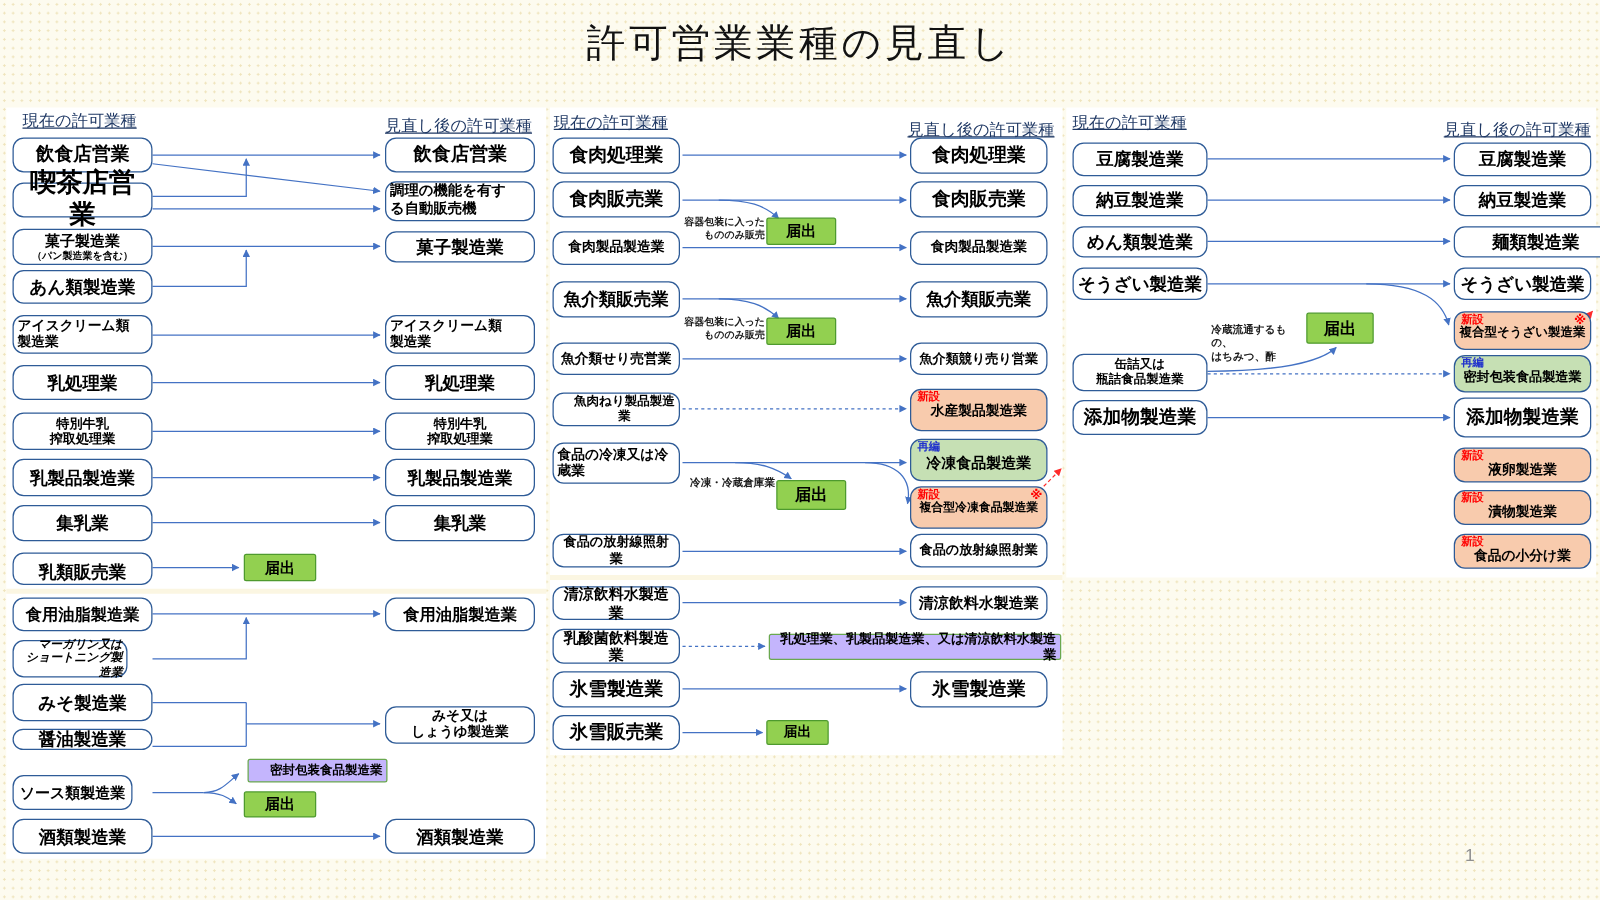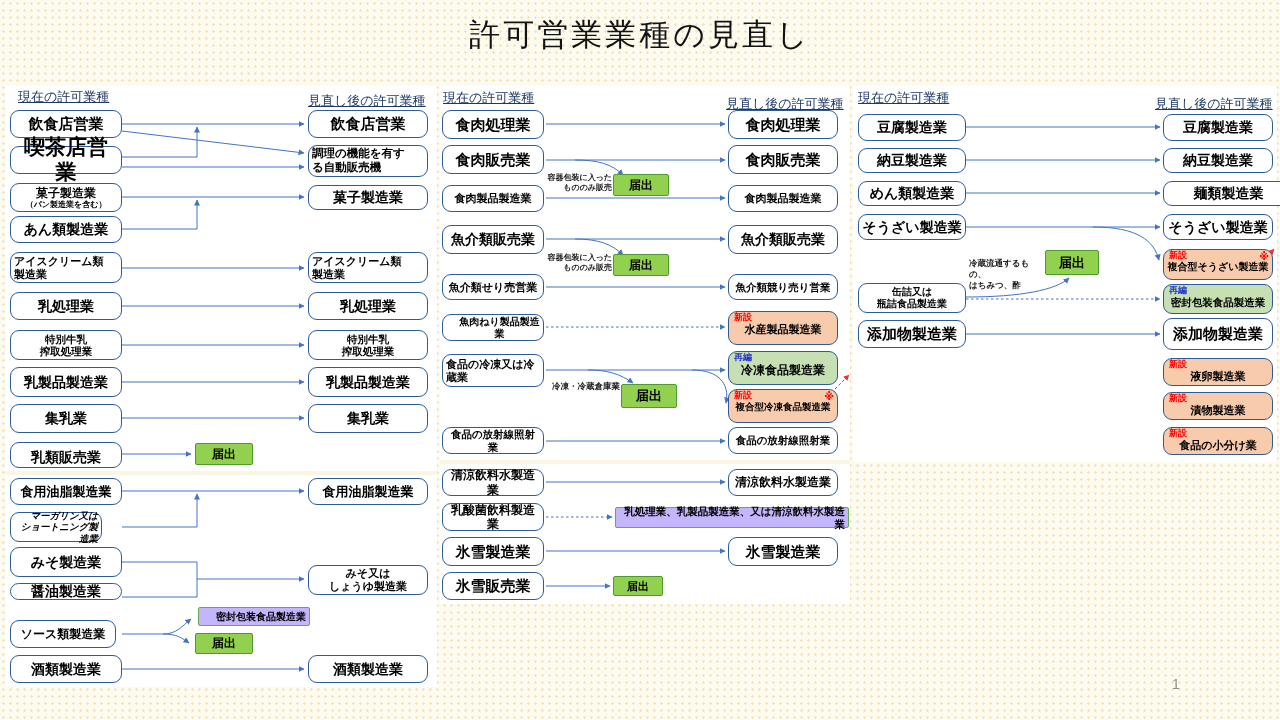--- a/index.html
+++ b/index.html
@@ -83,21 +83,21 @@
       <div class="box plain" style="left: 5px; top: 244px; width: 112px; height: 30px; font-size: 10.5px;"><span class="lbl">特別牛乳
 搾取処理業</span></div>
       <div class="box plain" style="left: 5px; top: 281px; width: 112px; height: 30px; font-size: 14px;"><span class="lbl">乳製品製造業</span></div>
       <div class="box plain" style="left: 5px; top: 318px; width: 112px; height: 29px; font-size: 14px;"><span class="lbl">集乳業</span></div>
       <div class="box plain" style="left: 5px; top: 356px; width: 112px; height: 26px; font-size: 14px; justify-content: flex-end;"><span class="lbl">乳類販売業</span></div>
       <div class="box plain" style="left: 5px; top: 392px; width: 112px; height: 27px; font-size: 13px;"><span class="lbl">食用油脂製造業</span></div>
       <div class="box plain" style="left: 5px; top: 426px; width: 92px; height: 30px; font-size: 9.5px; text-align: right; font-style: italic;"><span class="lbl">マーガリン又は
 ショートニング製造業</span></div>
       <div class="box plain" style="left: 5px; top: 461px; width: 112px; height: 30px; font-size: 14px;"><span class="lbl">みそ製造業</span></div>
       <div class="box plain" style="left: 5px; top: 497px; width: 112px; height: 17px; font-size: 14px;"><span class="lbl">醤油製造業</span></div>
-      <div class="box plain" style="left: 5px; top: 534px; width: 106px; height: 28px; font-size: 12px;"><span class="lbl">ソース類製造業</span></div>
+      <div class="box plain" style="left: 5px; top: 534px; width: 96px; height: 28px; font-size: 12px;"><span class="lbl">ソース類製造業</span></div>
       <div class="box plain" style="left: 5px; top: 569px; width: 112px; height: 28px; font-size: 14px;"><span class="lbl">酒類製造業</span></div>
       <div class="box plain" style="left: 303px; top: 24px; width: 120px; height: 28px; font-size: 15px;"><span class="lbl">飲食店営業</span></div>
       <div class="box plain" style="left: 303px; top: 59px; width: 120px; height: 32px; font-size: 11.5px; text-align: left;"><span class="lbl">調理の機能を有す
 る自動販売機</span></div>
       <div class="box plain" style="left: 303px; top: 99px; width: 120px; height: 25px; font-size: 14px;"><span class="lbl">菓子製造業</span></div>
       <div class="box plain" style="left: 303px; top: 166px; width: 120px; height: 31px; font-size: 11px; text-align: left;"><span class="lbl">アイスクリーム類
 製造業</span></div>
       <div class="box plain" style="left: 303px; top: 206px; width: 120px; height: 28px; font-size: 14px;"><span class="lbl">乳処理業</span></div>
       <div class="box plain" style="left: 303px; top: 244px; width: 120px; height: 30px; font-size: 10.5px;"><span class="lbl">特別牛乳
 搾取処理業</span></div>

